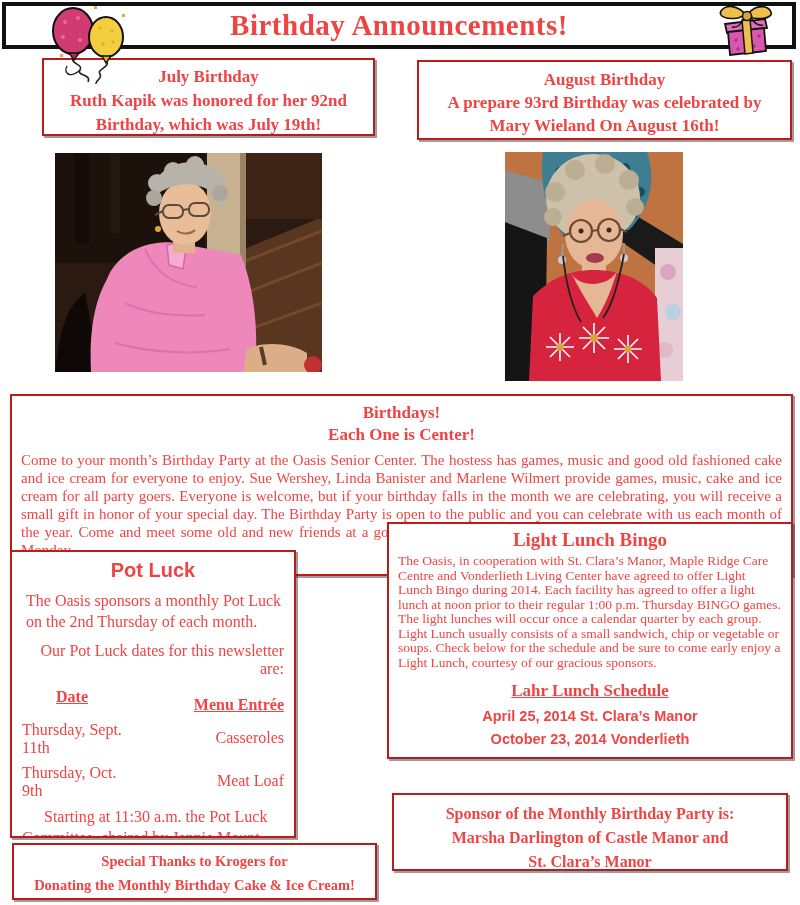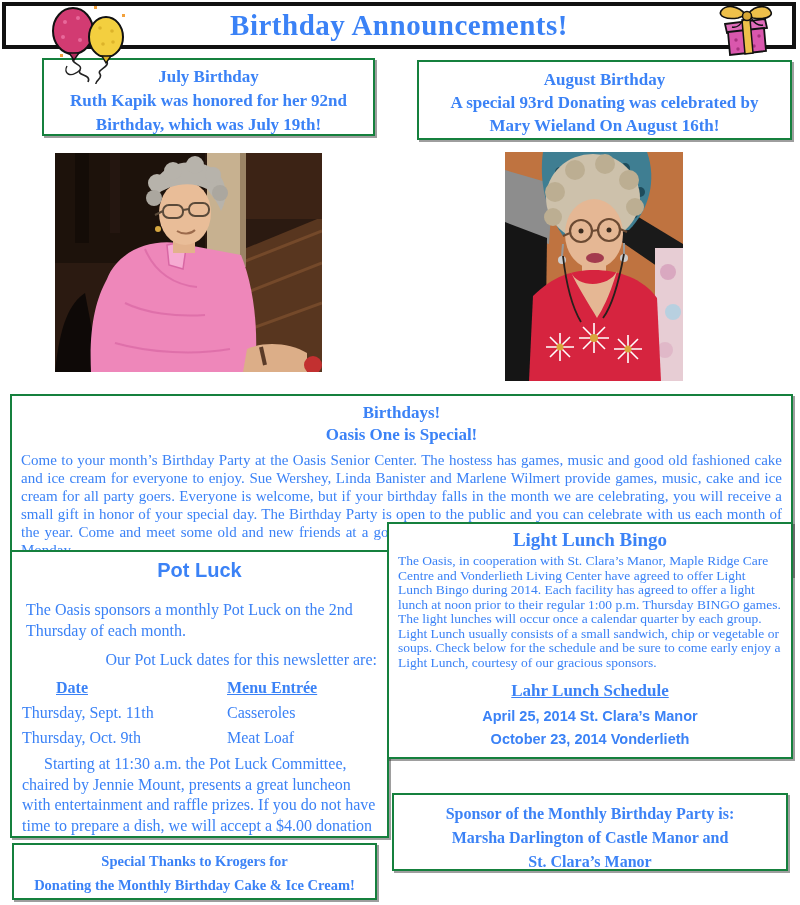--- a/index.html
+++ b/index.html
@@ -1,18 +1,18 @@
 <!DOCTYPE html>
 <html><head>
 <meta charset="utf-8">
 <style>
   html,body{margin:0;padding:0;background:#ffffff;}
   .page{position:relative;width:800px;height:905px;background:#ffffff;
-        font-family:"Liberation Serif",serif;color:#3b82f6;overflow:hidden;}
-  .box{position:absolute;background:#fff;border:2px solid #15803d;
+        font-family:"Liberation Serif",serif;color:#ef4444;overflow:hidden;}
+  .box{position:absolute;background:#fff;border:2px solid #b91c1c;
        box-sizing:border-box;box-shadow:2px 2px 0 rgba(40,40,40,.45);overflow:hidden;}
   
   .header{position:absolute;left:2px;top:2px;width:794px;height:47px;
           border:4px solid #111;box-sizing:border-box;background:#fff;
           display:flex;align-items:center;justify-content:center;}
   .header h1{margin:0;font-size:29px;font-weight:bold;letter-spacing:.5px;}
   .balloons{position:absolute;left:50px;top:4px;z-index:3;}
   .gift{position:absolute;left:708px;top:2px;z-index:3;}
   
   .july{left:42px;top:58px;width:333px;height:78px;text-align:center;padding-top:5px;}
@@ -21,29 +21,29 @@
   .august .ann-line{line-height:23px;}
   
   .photo{position:absolute;line-height:0;}
   .photo-left{left:55px;top:153px;}
   .photo-right{left:505px;top:152px;}
   
   .birthdays{left:10px;top:394px;width:783px;height:182px;padding:6px 9px 4px 9px;}
   .b-title{text-align:center;font-weight:bold;font-size:17px;line-height:22px;}
   .b-body{margin-top:5px;font-size:15px;line-height:18px;text-align:justify;}
   
-  .potluck{left:10px;top:550px;width:379px;height:288px;padding:6px 10px;}
+  .potluck{left:10px;top:550px;width:286px;height:288px;padding:6px 10px;}
   .pl-title{text-align:center;font-family:"Liberation Sans",sans-serif;
             font-weight:bold;font-size:20px;line-height:24px;}
-  .pl-intro{font-size:16px;line-height:21px;margin-top:17px;padding-left:4px;}
+  .pl-intro{font-size:16px;line-height:21px;margin-top:8px;padding-left:4px;}
   .pl-dates{font-size:16px;margin-top:10px;text-align:right;}
   .pl-table{margin-top:10px;font-size:16px;}
   .pl-tr{display:flex;margin-bottom:7px;}
   .pl-date{flex:1;}
-  .pl-entree{width:150px;text-align:left;}
+  .pl-entree{width:150px;text-align:right;margin-top:8px;}
   .pl-head .pl-date{padding-left:34px;}
   .pl-head span{font-weight:bold;text-decoration:underline;}
   .pl-body{margin-top:6px;font-size:16px;line-height:20.5px;text-indent:22px;}
   
   .lightlunch{left:387px;top:522px;width:406px;height:237px;padding:4px 9px;}
   .ll-title{text-align:center;font-weight:bold;font-size:19px;line-height:23px;}
   .ll-body{margin-top:3px;font-size:13.5px;line-height:14.5px;}
   .ll-sched-title{margin-top:11px;text-align:center;font-weight:bold;font-size:17px;
                   text-decoration:underline;}
   .ll-sched-line{margin-top:7px;text-align:center;font-family:"Liberation Sans",sans-serif;
@@ -107,21 +107,21 @@
   </span>
 
   <section class="box july">
     <div class="ann-line">July Birthday</div>
     <div class="ann-line">Ruth Kapik was honored for her 92nd</div>
     <div class="ann-line">Birthday, which was July 19th!</div>
   </section>
 
   <section class="box august">
     <div class="ann-line">August Birthday</div>
-    <div class="ann-line">A special 93rd Donating was celebrated by</div>
+    <div class="ann-line">A prepare 93rd Birthday was celebrated by</div>
     <div class="ann-line">Mary Wieland On August 16th!</div>
   </section>
 
   <div class="photo photo-left">
     <svg width="267" height="219" viewBox="0 0 267 219">
       <rect width="267" height="219" fill="#2b1a11"></rect>
       <rect x="0" y="0" width="150" height="110" fill="#1d120b"></rect>
       <rect x="20" y="0" width="14" height="90" fill="#140c07"></rect>
       <rect x="55" y="0" width="10" height="80" fill="#241610"></rect>
       <polygon points="150,112 267,64 267,219 150,219" fill="#58361f"></polygon>
@@ -197,21 +197,21 @@
         <path d="M113,187 L133,207 M133,187 L113,207 M123,183 L123,211 M109,197 L137,197"></path>
       </g>
       <circle cx="55" cy="195" r="3.5" fill="#d9a53a"></circle>
       <circle cx="89" cy="186" r="4" fill="#d9a53a"></circle>
       <circle cx="123" cy="197" r="3.5" fill="#d9a53a"></circle>
     </svg>
   </div>
 
   <section class="box birthdays">
     <div class="b-title">Birthdays!</div>
-    <div class="b-title">Oasis One is Special!</div>
+    <div class="b-title">Each One is Center!</div>
     <div class="b-body">Come to your month’s Birthday Party at the Oasis Senior Center.  The hostess has games, music and good old fashioned cake and ice cream for everyone to enjoy.  Sue Wershey, Linda Banister and Marlene Wilmert provide games, music, cake and ice cream for all party goers.  Everyone is welcome, but if your birthday falls in the month we are celebrating, you will receive a small gift in honor of your special day.  The Birthday Party is open to the public and you can celebrate with us each month of the year.  Come and meet some old and new friends at a good-time event.  The Birthday Party begins at 1:30p.m. every 3rd Monday.</div>
   </section>
 
   <section class="box potluck">
     <div class="pl-title">Pot Luck</div>
     <div class="pl-intro">The Oasis sponsors a monthly Pot Luck on the 2nd Thursday of each month.</div>
     <div class="pl-dates">Our Pot Luck dates for this newsletter are:</div>
     <div class="pl-table">
       <div class="pl-tr pl-head">
         <span class="pl-date">Date</span>

